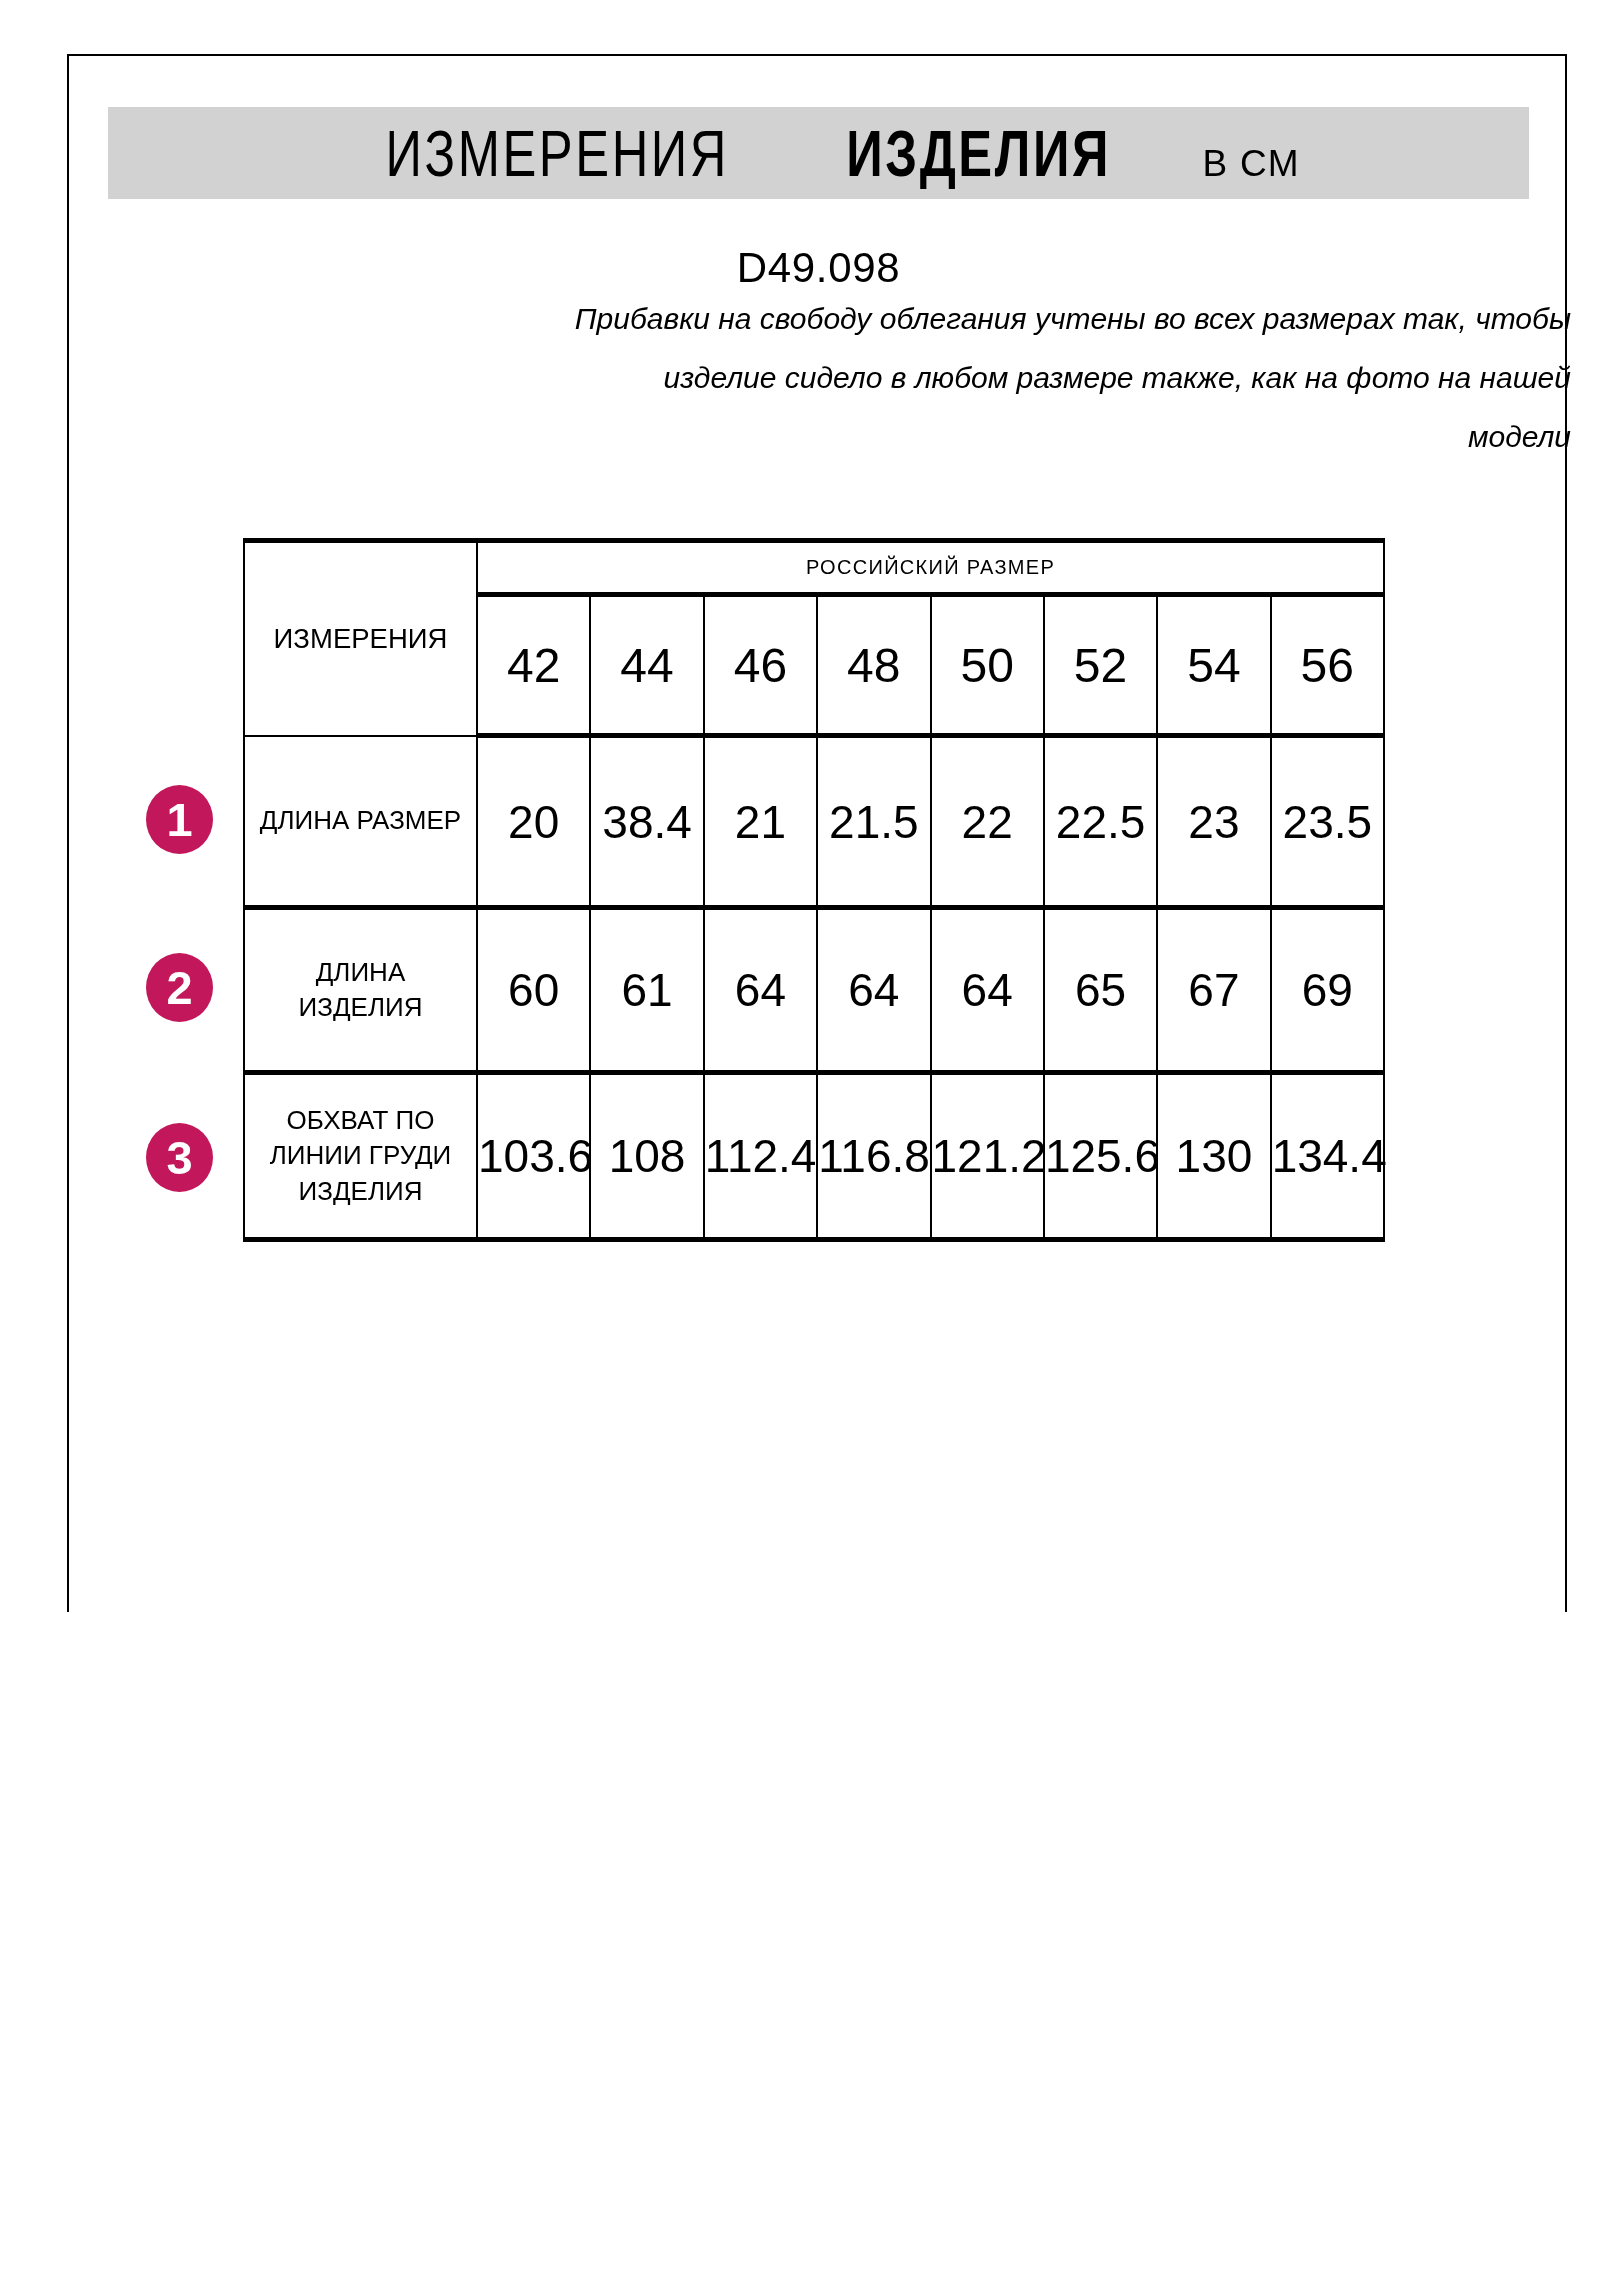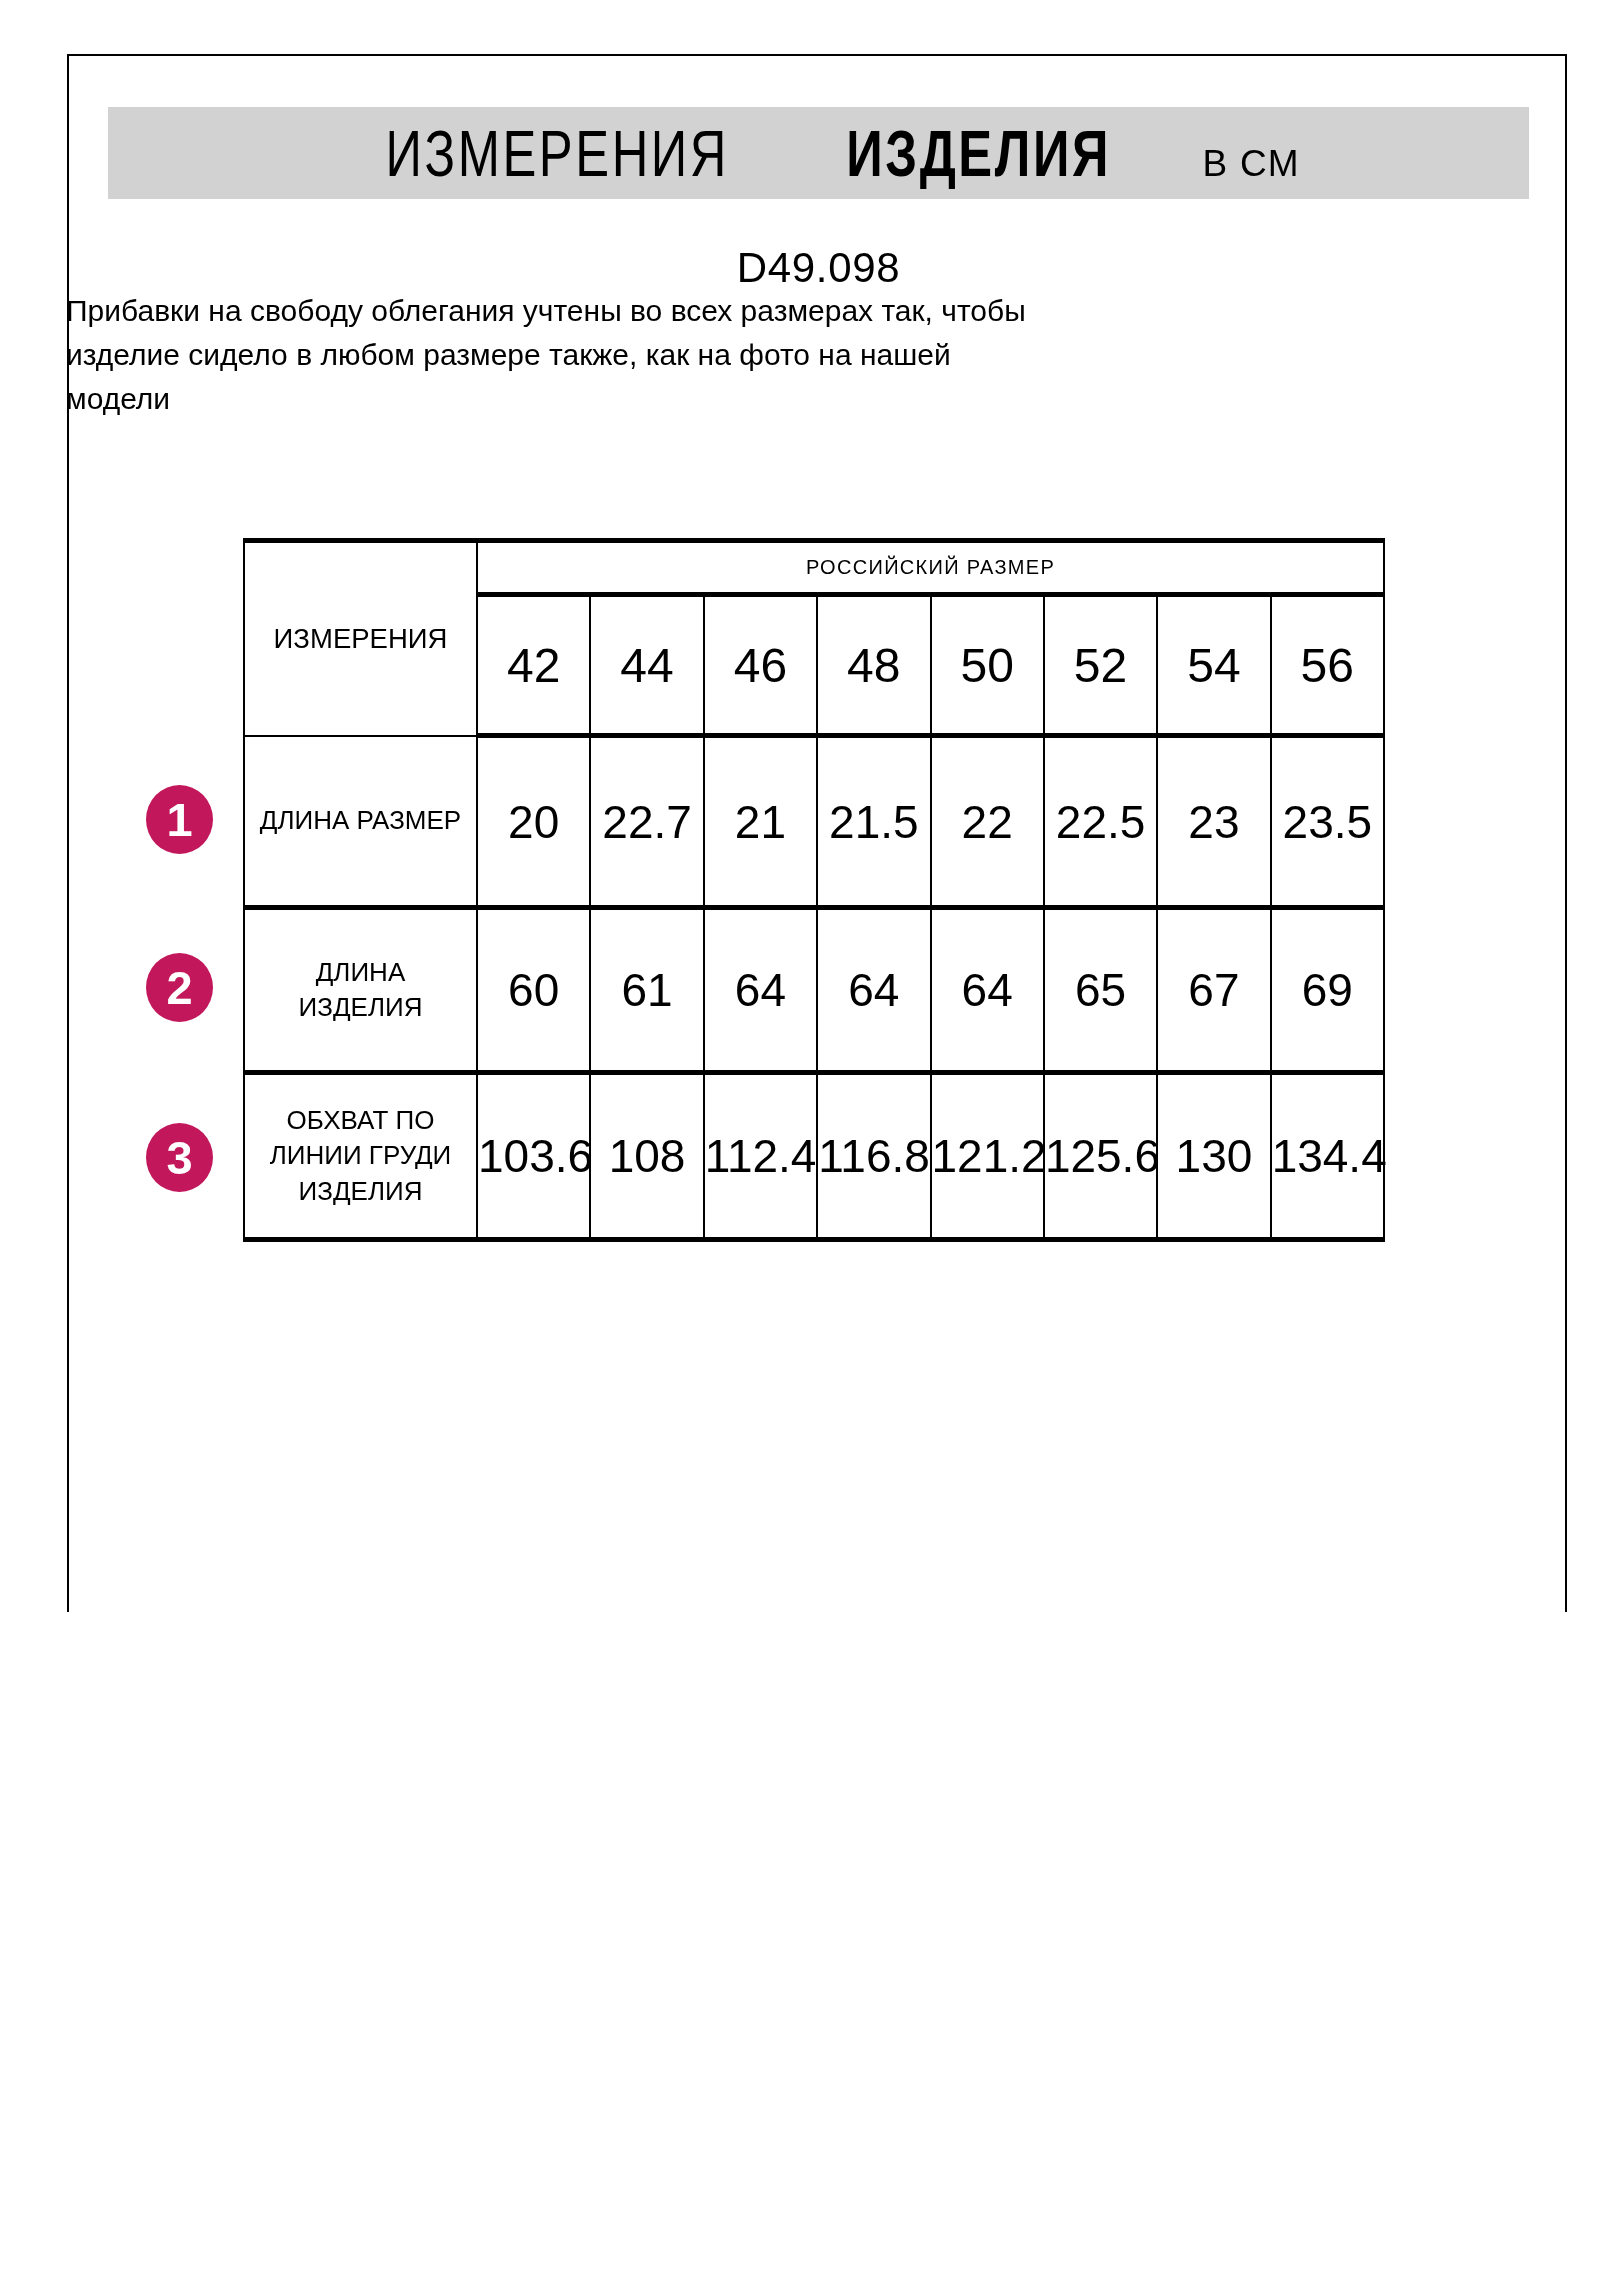--- a/index.html
+++ b/index.html
@@ -9,22 +9,22 @@
          border:2.6px solid #000;box-sizing:border-box;}
   .title-band{position:absolute;left:84px;top:107px;width:1421px;height:92px;
               background:#d2d2d2;display:flex;justify-content:center;
               align-items:baseline;gap:31px;padding-top:14.4px;box-sizing:border-box;}
   .t-main{font-size:65px;line-height:1;letter-spacing:3.3px;display:inline-block;
           transform:scaleX(0.78);transform-origin:center;white-space:nowrap;}
   .t-bold{font-weight:bold;}
   .t-unit{font-size:37px;line-height:1;letter-spacing:1.3px;margin-left:23.6px;white-space:nowrap;}
   .product-code{position:absolute;left:42px;top:244px;width:1505px;text-align:center;
                 font-size:42px;letter-spacing:0.7px;}
-  .description{position:absolute;left:42px;top:289px;width:1505px;text-align:left;
-               font-size:30px;line-height:44px;white-space:pre-line;}
+  .description{position:absolute;left:42px;top:289px;width:1505px;text-align:right;
+               font-size:30px;line-height:59px;white-space:pre-line;font-style:italic;}
   .size-table{position:absolute;left:219px;top:538px;width:1142px;
               border-collapse:collapse;table-layout:fixed;text-align:center;
               border-top:5.2px solid #000;}
   .size-table td{border:2px solid #000;vertical-align:middle;padding:0;}
   .size-table td.group, .size-table tr.r-sizes td, .size-table tr.r-data td{
       border-bottom:5.2px solid #000;}
   .r-group{height:54px;}
   .r-sizes{height:141px;}
   .r-d1{height:172px;}
   .r-d2{height:165px;padding-left:45px;}
@@ -84,21 +84,21 @@
         <td class="size">46</td>
         <td class="size">48</td>
         <td class="size">50</td>
         <td class="size">52</td>
         <td class="size">54</td>
         <td class="size">56</td>
       </tr>
       <tr class="r-data r-d1">
         <td class="rowlabel">ДЛИНА РАЗМЕР</td>
         <td class="val">20</td>
-        <td class="val">22.7</td>
+        <td class="val">38.4</td>
         <td class="val">21</td>
         <td class="val">21.5</td>
         <td class="val">22</td>
         <td class="val">22.5</td>
         <td class="val">23</td>
         <td class="val">23.5</td>
       </tr>
       <tr class="r-data r-d2">
         <td class="rowlabel">ДЛИНА
 ИЗДЕЛИЯ</td>

